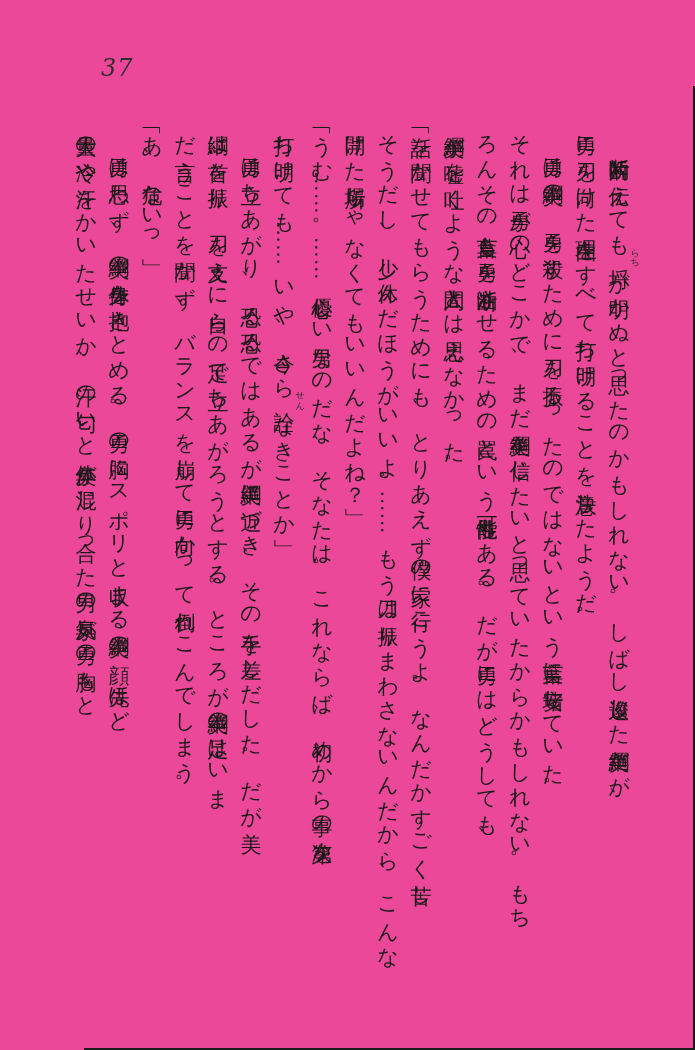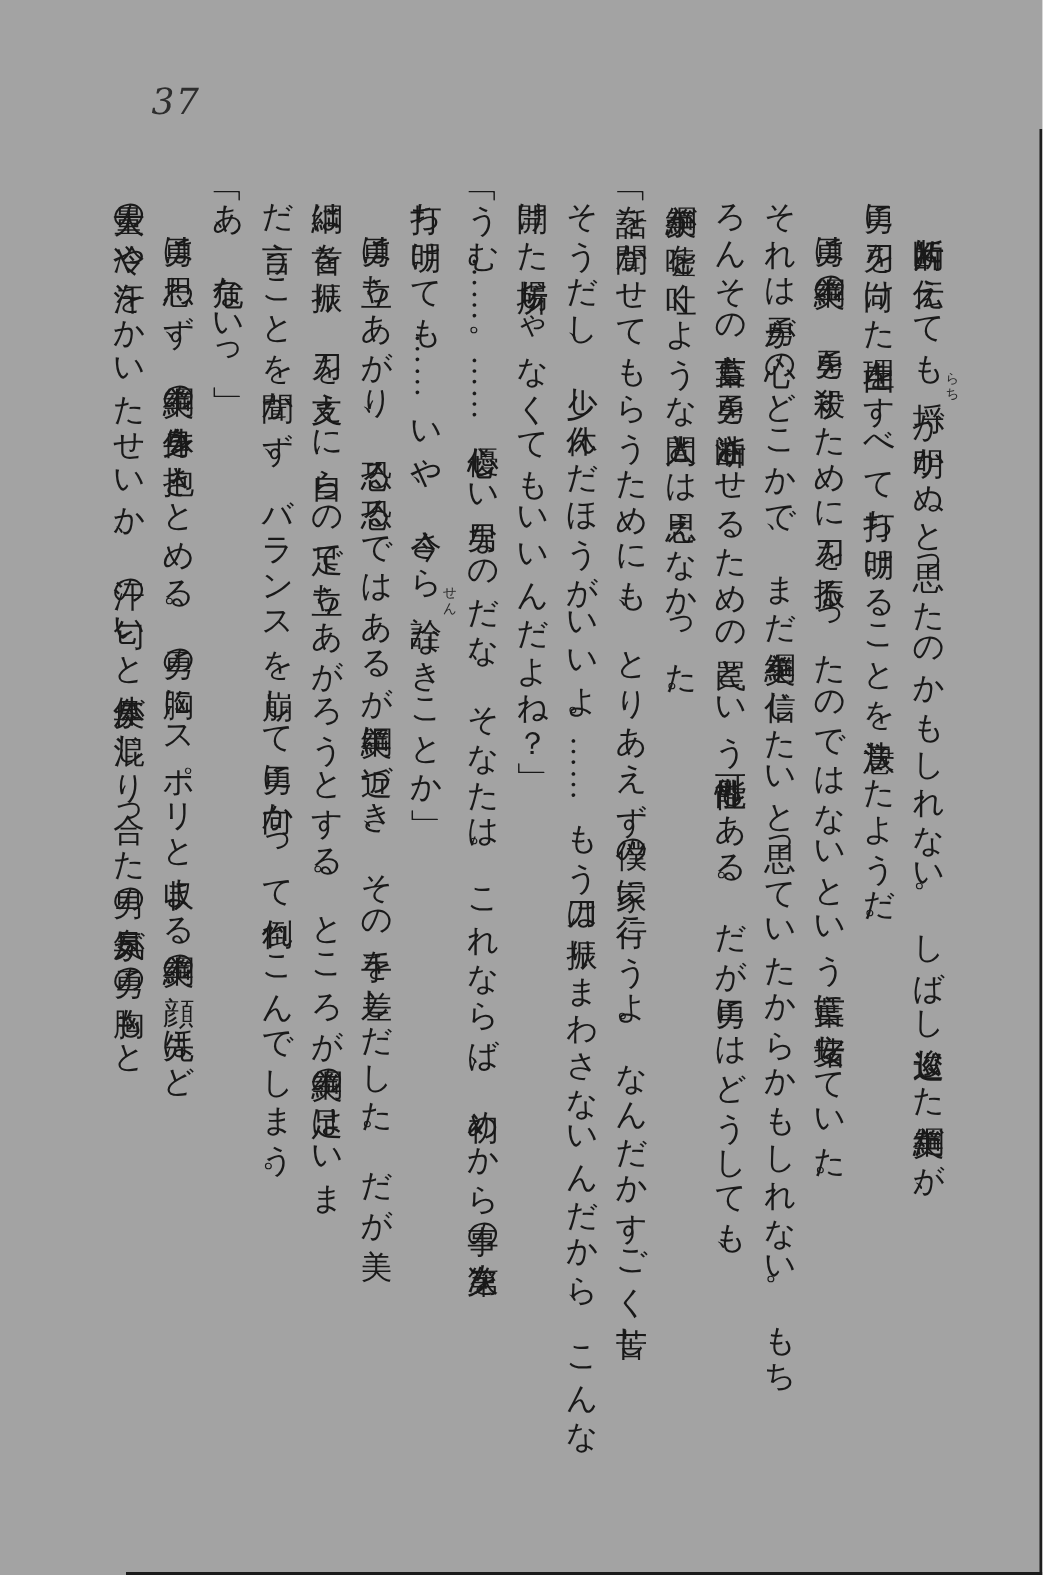--- a/index.html
+++ b/index.html
@@ -4,21 +4,21 @@
 <style>
   html, body {
     margin: 0;
     padding: 0;
     background: #ffffff;
   }
   .page {
     position: relative;
     width: 695px;
     height: 1050px;
-    background: #a3a3a3;
+    background: #ec4899;
     overflow: hidden;
     font-family: "Liberation Serif", "DejaVu Serif", serif;
   }
   .page-number {
     position: absolute;
     left: 101px;
     top: 54px;
     font-family: "DejaVu Serif", serif;
     font-style: italic;
     font-size: 24px;

